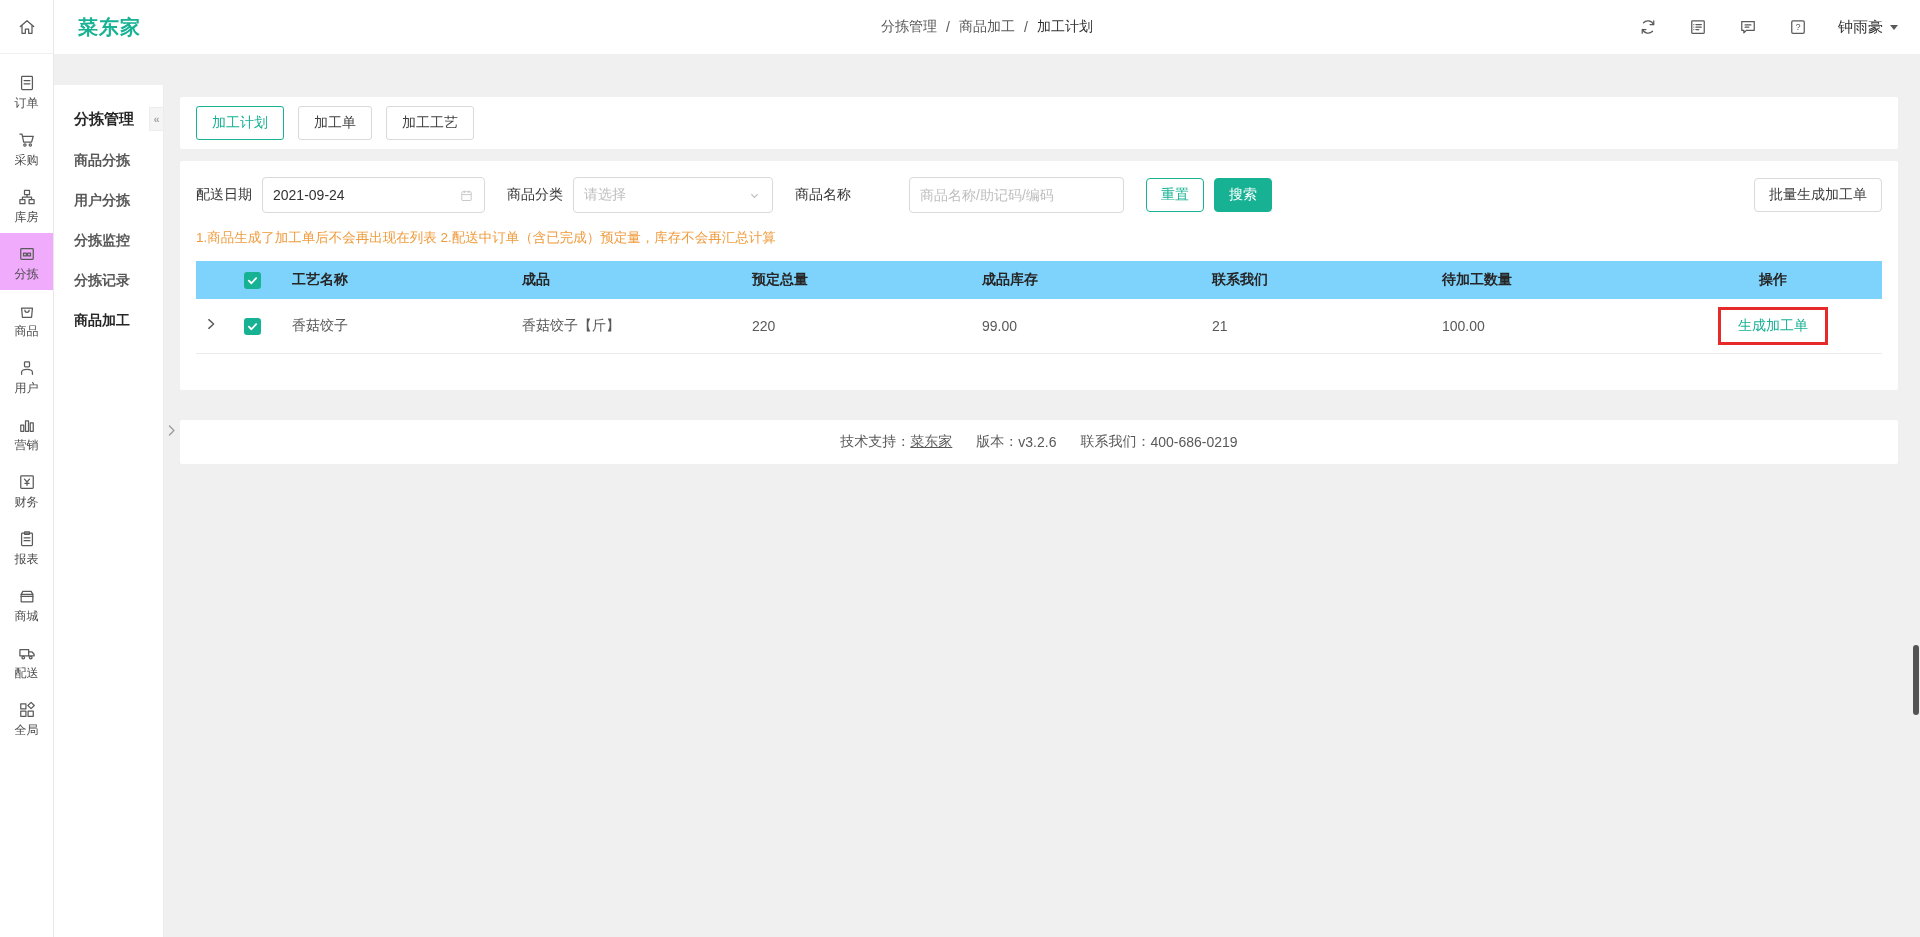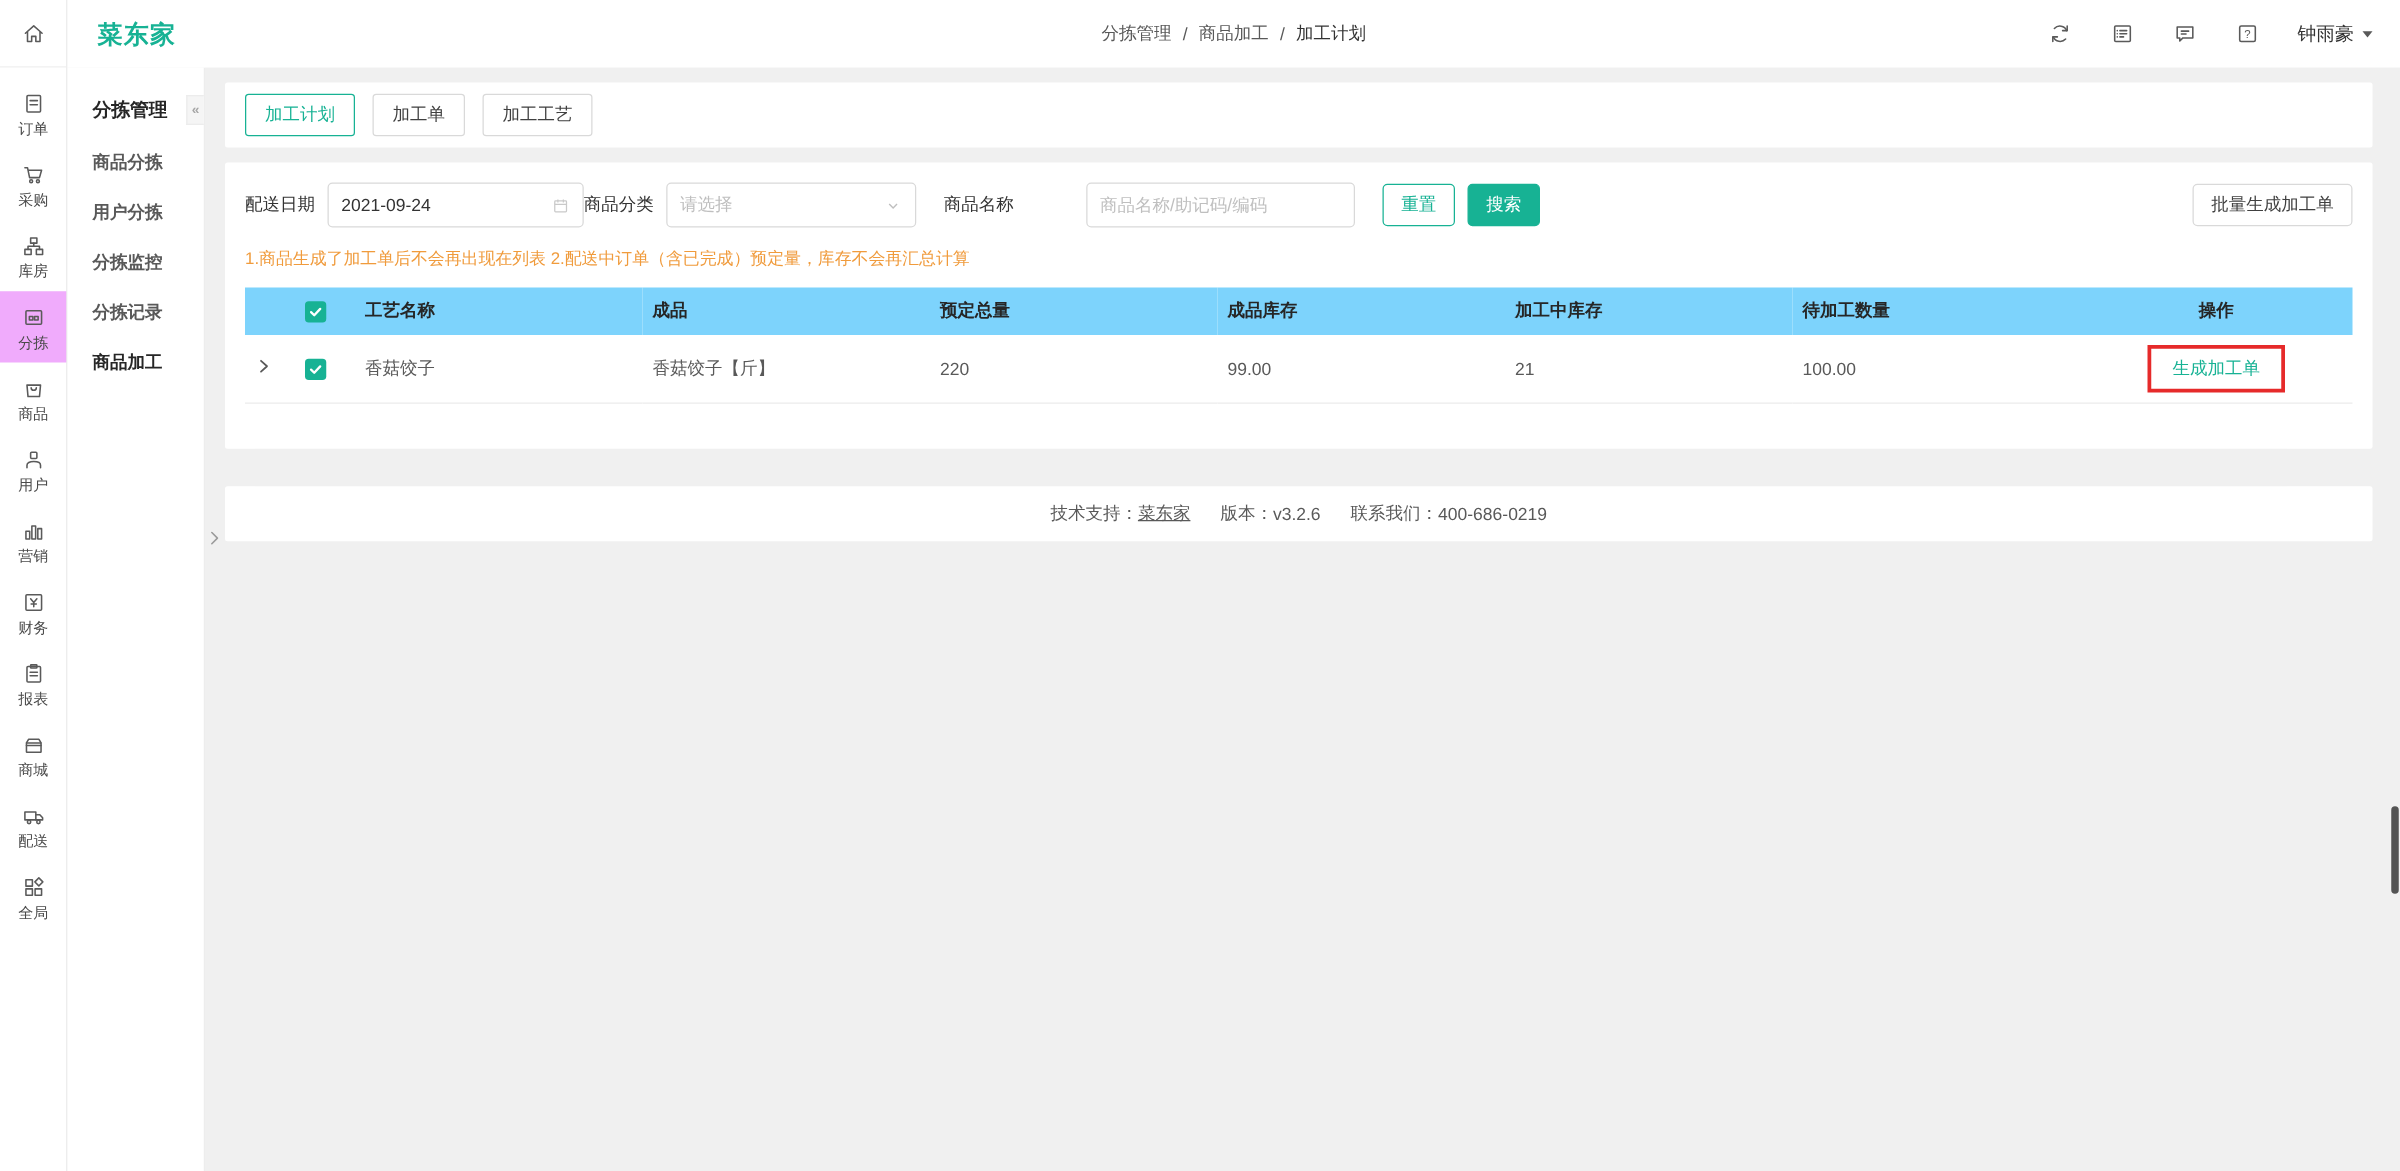--- a/index.html
+++ b/index.html
@@ -20,21 +20,21 @@
              border-bottom:1px solid #f0f0f0; cursor:pointer;}
   .rail-nav{width:100%; padding-top:8px;}
   .rail-item{width:100%; padding:11px 0 10px; display:flex; flex-direction:column;
              align-items:center; gap:4px; cursor:pointer;}
   .rail-item.active{background:#f0abfc;}
   .rail-item .rlabel{font-size:12px; color:#4a4a4a; line-height:1;}
   .ricon svg{width:20px; height:20px; display:block;}
   .oicon{fill:none; stroke:#5a5a5a; stroke-width:1.5; stroke-linecap:round; stroke-linejoin:round;}
 
   
-  .main{flex:1; display:flex; flex-direction:column; min-width:0;}
+  .main{flex:1; display:flex; flex-direction:column; min-width:0;gap:31px;}
   .topbar{height:54px; background:#fff; display:flex; align-items:center; position:relative; flex-shrink:0;}
   .logo{padding-left:24px; width:110px; font-size:20px; font-weight:bold; color:var(--brand); letter-spacing:1px; white-space:nowrap;}
   .breadcrumb{position:absolute; left:50%; transform:translateX(-50%); font-size:14px; color:#595959;
               display:flex; align-items:center; gap:9px;}
   .breadcrumb .crumb{cursor:pointer;}
   .breadcrumb .crumb.last{color:#333;}
   .topbar-right{margin-left:auto; display:flex; align-items:center; gap:30px; padding-right:22px;}
   .tb-icon{width:20px; height:20px; cursor:pointer;}
   .tb-icon svg{width:20px; height:20px; display:block;}
   .user{display:flex; align-items:center; gap:7px; font-size:15px; color:#333; cursor:pointer;}
@@ -58,21 +58,21 @@
   .tabs-card{padding:9px 16px; display:flex; gap:14px;}
   .tab-btn{height:34px; padding:0 15px; background:#fff; border:1px solid #d9d9d9; border-radius:3px;
            font-size:14px; color:#404040; display:flex; align-items:center; cursor:pointer; white-space:nowrap;}
   .tab-btn.active{border-color:var(--brand); color:var(--brand);}
 
   .filter-card{margin-top:12px; padding:16px 16px 36px;}
   .filter-row{display:flex; align-items:center;}
   .f-label{font-size:14px; color:#333; margin-right:10px; white-space:nowrap;}
   .fbox{height:36px; border:1px solid #d9d9d9; border-radius:4px; background:#fff;
         display:flex; align-items:center; padding:0 10px; font-size:14px; color:#333;}
-  .date-box{width:205px; cursor:pointer;}
+  .date-box{width:223px; margin-right:22px; cursor:pointer;}
   .date-box .val{flex:1;}
   .sel-box{width:200px; margin-right:22px; cursor:pointer;}
   .sel-box .ph{flex:1; color:#bfbfbf;}
   .inp-box{width:215px; padding:0;margin-left:48px;}
   .inp-box input{border:none; outline:none; width:100%; height:100%; padding:0 10px; font-size:14px;
                  font-family:inherit; color:#333; background:transparent;}
   .inp-box input::placeholder{color:#bfbfbf;}
   .mini-ic svg{width:15px; height:15px; display:block;}
   .btn{height:34px; padding:0 14px; border-radius:4px; font-size:14px; cursor:pointer;
        display:flex; align-items:center; white-space:nowrap;}
@@ -360,21 +360,21 @@
                   <span class="cbx">
                     <svg viewBox="0 0 12 12" fill="none" stroke="#fff" stroke-width="2" stroke-linecap="round" stroke-linejoin="round">
                         <path d="M2 6.2 L4.8 9 L10 3.4"></path>
                       </svg>
                   </span>
                 </th>
                 <th>工艺名称</th>
                 <th>成品</th>
                 <th>预定总量</th>
                 <th>成品库存</th>
-                <th>加工中库存</th>
+                <th>联系我们</th>
                 <th>待加工数量</th>
                 <th class="c-op">操作</th>
               </tr>
             </thead>
             <tbody>
               <tr>
                 <td>
                   <span class="chev">
                     <svg viewBox="0 0 16 16" fill="none" stroke="#595959" stroke-width="1.6" stroke-linecap="round" stroke-linejoin="round">
                         <path d="M5.5 3 L11 8 L5.5 13"></path>

